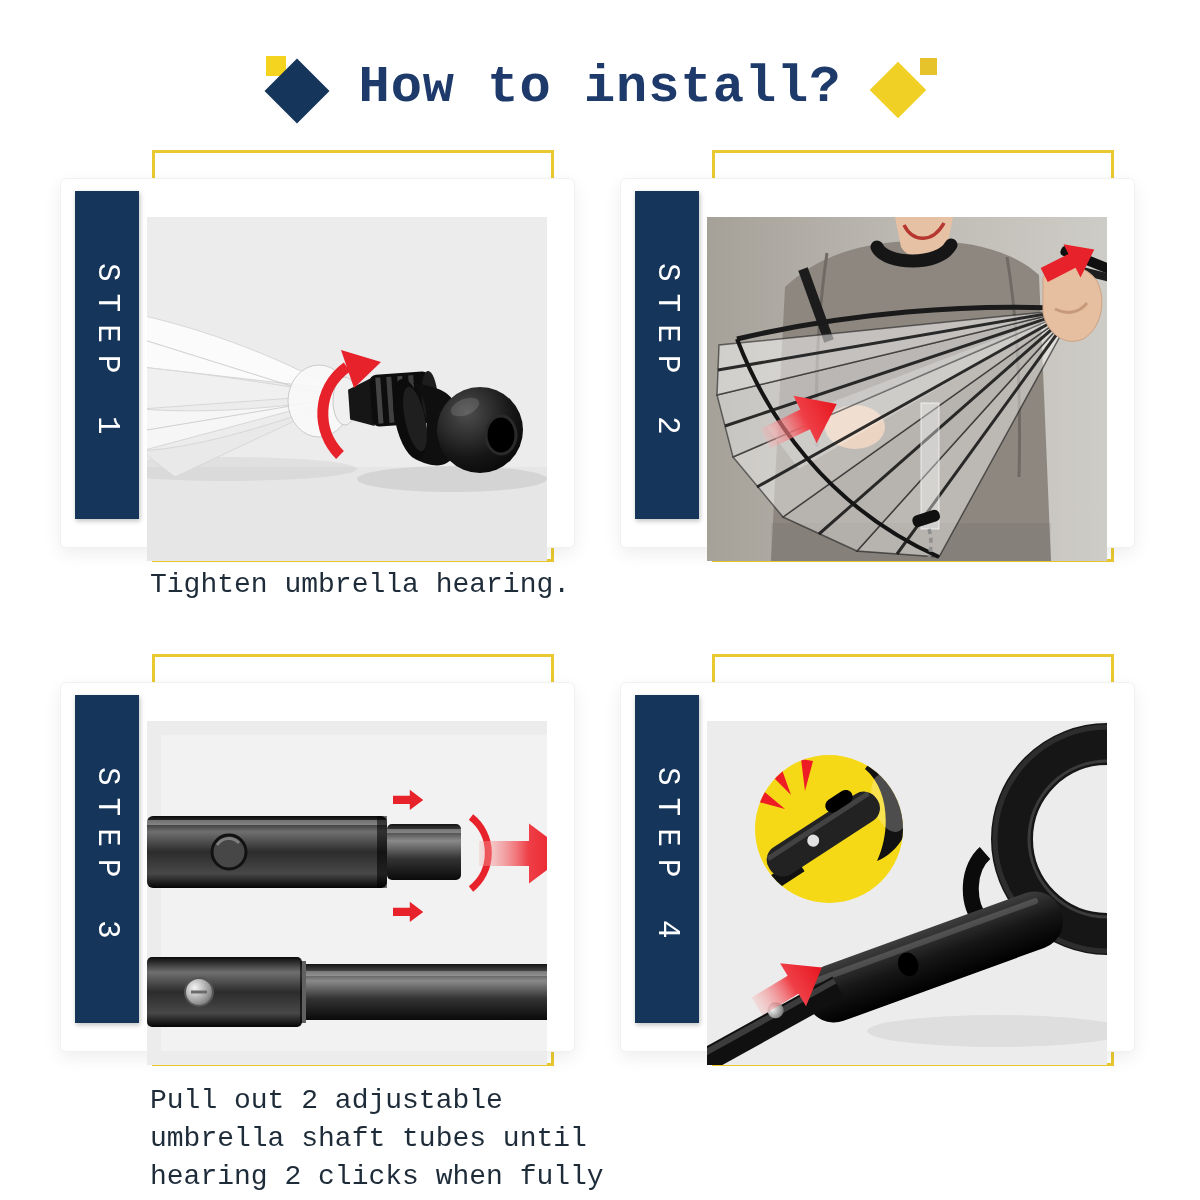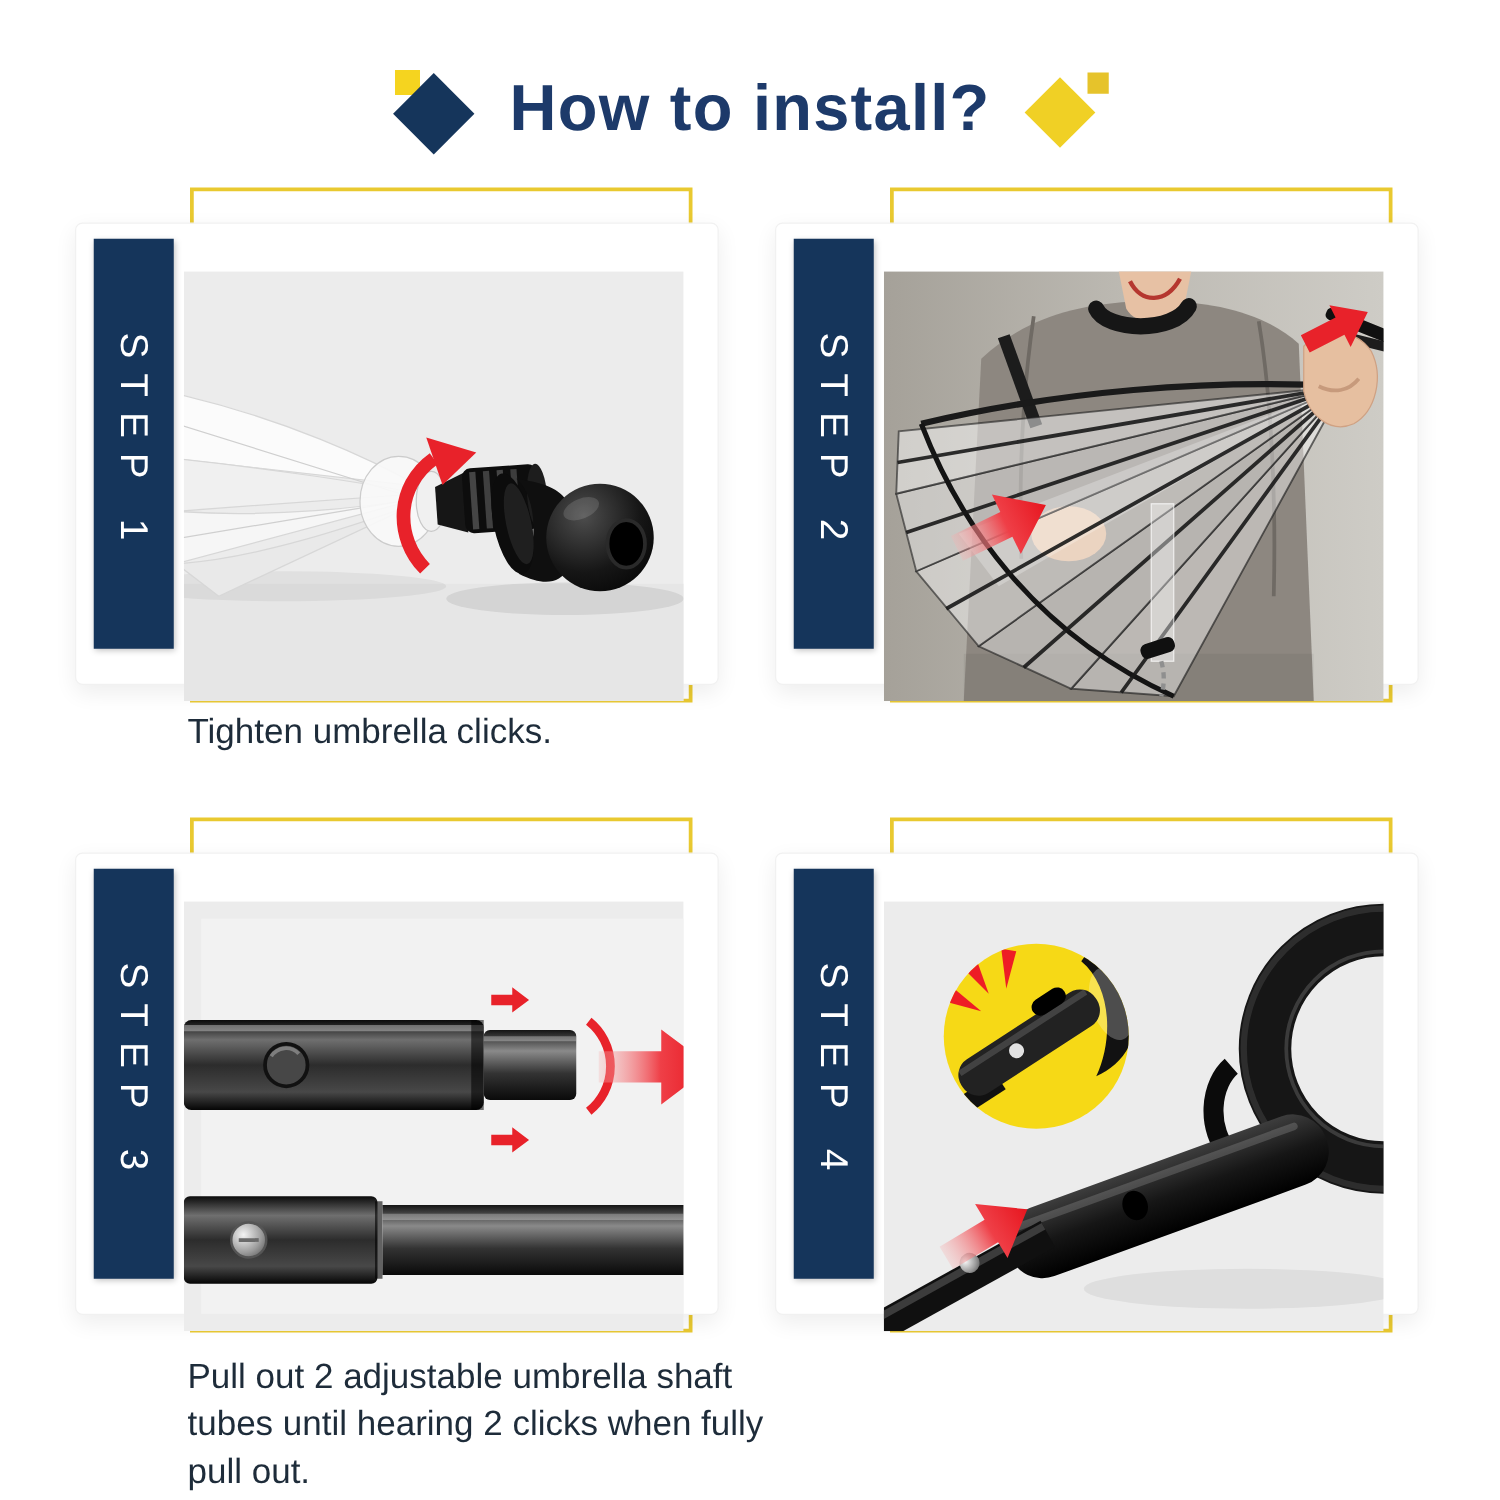--- a/index.html
+++ b/index.html
@@ -1,17 +1,17 @@
 <!DOCTYPE html>
 <html><head>
 <meta charset="utf-8">
 <style>
   html,body{margin:0;padding:0;background:#ffffff;}
   .canvas{position:relative;width:1200px;height:1200px;background:#ffffff;overflow:hidden;
-          font-family:Liberation Sans, sans-serif;border-radius:26px;}
+          font-family:Liberation Mono, monospace;border-radius:26px;}
 
   
   .header{position:absolute;top:48px;left:0;width:1200px;display:flex;
           align-items:center;justify-content:center;gap:26px;}
   .page-title{font-size:52px;font-weight:bold;color:#1d3a6a;letter-spacing:1px;margin:0;}
   .orn{position:relative;width:72px;height:78px;flex:0 0 auto;}
   .orn .diamond{position:absolute;transform:rotate(45deg);}
   .orn-left .sq{position:absolute;left:6px;top:8px;width:20px;height:20px;background:#f5d41f;}
   .orn-left .diamond{left:14px;top:20px;width:46px;height:46px;background:#15355b;}
   .orn-right .diamond{left:10px;top:22px;width:40px;height:40px;background:#f0d025;}
@@ -140,21 +140,21 @@
             <path d="M266,166 C294,170 302,176 308,186 L308,238 C300,250 288,252 268,242 C284,228 284,180 266,166 Z" fill="#0f0f0f"></path>
             <ellipse cx="263" cy="202" rx="15" ry="41" transform="rotate(-12 263 202)" fill="#0c0c0c"></ellipse>
             <ellipse cx="268" cy="202" rx="10" ry="33" transform="rotate(-12 268 202)" fill="#1f1f1f"></ellipse>
             <circle cx="333" cy="213" r="43" fill="url(#ballGrad)"></circle>
             <ellipse cx="318" cy="190" rx="15" ry="8" transform="rotate(-22 318 190)" fill="rgba(255,255,255,0.13)"></ellipse>
             <ellipse cx="354" cy="218" rx="15" ry="19" fill="#000000" stroke="#2a2a2a" stroke-width="3"></ellipse>
           </g>
         </svg>
       </div>
     </div>
-    <div class="caption">Tighten umbrella clicks.</div>
+    <div class="caption">Tighten umbrella hearing.</div>
   </div>
 
   <div class="cell c2">
     <div class="frame"></div>
     <div class="card">
       <div class="banner">STEP 2</div>
       <div class="photo">
         <svg viewBox="0 0 400 344" width="400" height="344">
           <rect width="400" height="344" fill="url(#wallGrad)"></rect>
 

